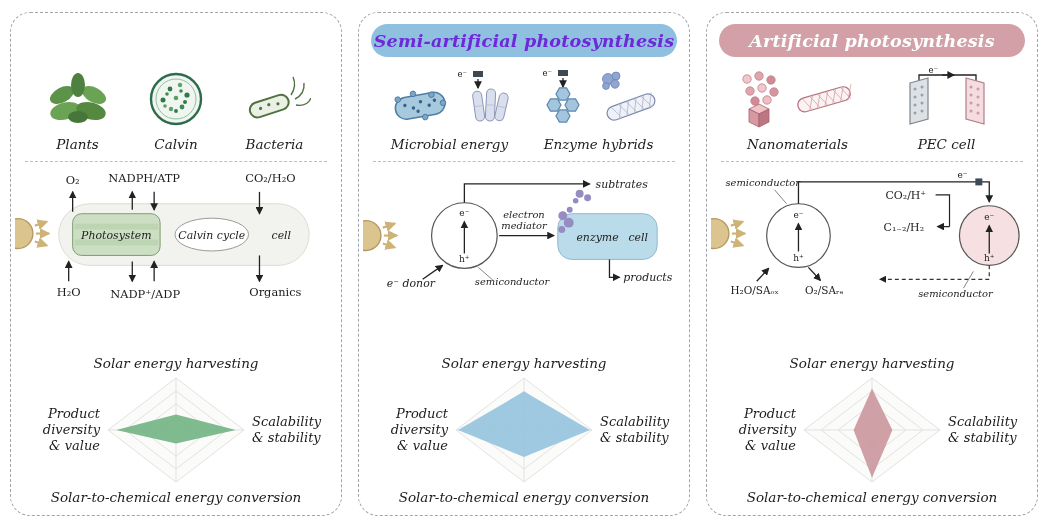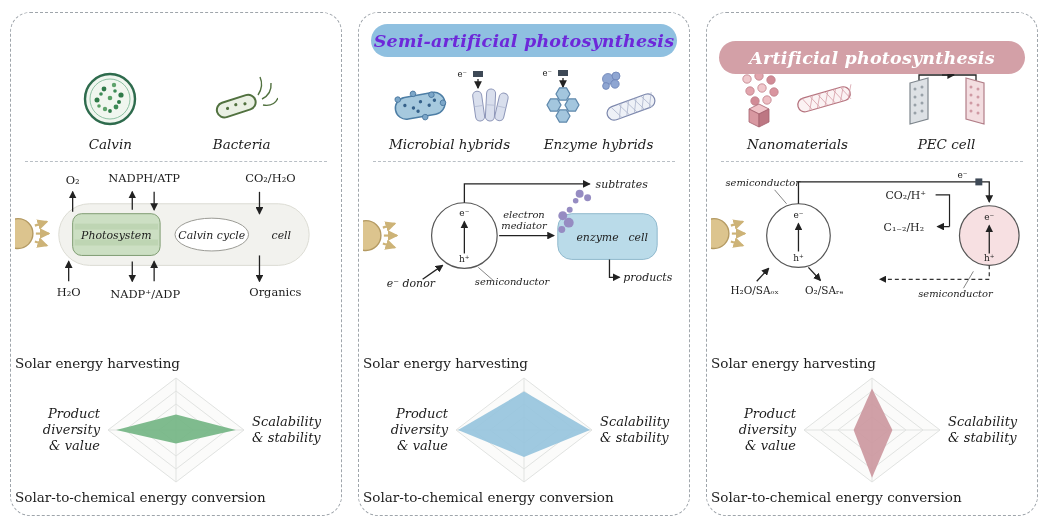--- a/index.html
+++ b/index.html
@@ -7,21 +7,21 @@
 body{width:1048px;height:526px;background:#fff;font-family:"DejaVu Serif",serif;color:#1c1c1c;overflow:hidden}
 .container{display:flex;gap:16px;padding:12px 10px 10px;width:1048px;height:526px}
 .panel{position:relative;flex:1 1 0;border:1.6px dashed #9fa5ab;border-radius:20px;padding:50px 4px 8px;display:flex;flex-direction:column}
 .pill{position:absolute;top:11px;left:3.5%;width:93%;height:33px;border-radius:17px;display:flex;align-items:center;justify-content:center;font-size:17.5px;font-weight:bold;font-style:italic;letter-spacing:.2px}
 .icons{display:flex;justify-content:space-evenly;align-items:flex-end;margin-top:4px}
 .icon-group{display:flex;flex-direction:column;align-items:center}
 .icon-label{font-style:italic;font-size:13.5px;margin-top:5px}
 .divider{border-top:1.6px dashed #b9bfc5;margin:9px 10px 2px}
 .schematic{display:block;width:100%;height:auto;margin-top:2px}
 .radar-block{margin-top:auto;padding-bottom:2px}
-.radar-top,.radar-bottom{text-align:left;font-size:13.5px}
+.radar-top,.radar-bottom{text-align:center;font-style:italic;font-size:13.5px}
 .radar-row{display:flex;align-items:center;justify-content:center;margin-top:3px;margin-bottom:3px}
 .radar-side{font-style:italic;font-size:13px;white-space:pre-line;width:82px;line-height:1.25}
 .side-left{text-align:right}
 .side-right{text-align:left}
 .radar-chart{width:152px;height:112px;flex:0 0 auto}
 .grid polygon,.grid line{fill:none;stroke:#e1e3e1;stroke-width:1}
 .grid .outer{fill:#fbfbfa}
 .radar-data{fill-opacity:.92;stroke:none}
 svg text{font-family:"DejaVu Serif",serif;fill:#1c1c1c}
 .it{font-style:italic}
@@ -46,20 +46,31 @@
   </defs>
 </svg>
 
 <div class="container">
 
   <section class="panel">
 
     <div class="icons">
       <div class="icon-group">
         <svg width="72" height="64" viewBox="0 0 72 64">
+          <ellipse cx="20" cy="28" rx="13" ry="7.5" fill="#5d9348" transform="rotate(-28 20 28)"></ellipse>
+          <ellipse cx="52" cy="28" rx="13" ry="7.5" fill="#6aa354" transform="rotate(28 52 28)"></ellipse>
+          <ellipse cx="36" cy="18" rx="7" ry="12" fill="#4e8140"></ellipse>
+          <ellipse cx="23" cy="44" rx="15" ry="8.5" fill="#6aa354" transform="rotate(-14 23 44)"></ellipse>
+          <ellipse cx="49" cy="44" rx="15" ry="8.5" fill="#55893f" transform="rotate(14 49 44)"></ellipse>
+          <ellipse cx="36" cy="50" rx="10" ry="6" fill="#47763a"></ellipse>
+        </svg>
+        <div class="icon-label">Plants</div>
+      </div>
+      <div class="icon-group">
+        <svg width="72" height="64" viewBox="0 0 72 64">
           <circle cx="36" cy="32" r="25" fill="#f0f6ef" stroke="#2e6b4d" stroke-width="2.4"></circle>
           <circle cx="36" cy="32" r="20" fill="none" stroke="#8fc2a4" stroke-width="1"></circle>
           <circle cx="30" cy="22" r="2.4" fill="#2f7a49"></circle>
             <circle cx="40" cy="18" r="2.2" fill="#5ea26b"></circle>
           <circle cx="47" cy="28" r="2.6" fill="#2f7a49"></circle>
             <circle cx="42" cy="40" r="2.4" fill="#3c8a55"></circle>
           <circle cx="31" cy="42" r="2.2" fill="#5ea26b"></circle>
             <circle cx="23" cy="33" r="2.5" fill="#2f7a49"></circle>
           <circle cx="36" cy="31" r="2.3" fill="#57a065"></circle>
             <circle cx="45" cy="35" r="2" fill="#2f7a49"></circle>
@@ -180,21 +191,21 @@
             </g>
           <g transform="rotate(3 104 38)">
               <rect x="99" y="22" width="9" height="32" rx="4.5" fill="#d9dfed" stroke="#8d96b8"></rect>
               <line x1="100" y1="38" x2="107" y2="38" stroke="#aeb6cf" stroke-width=".7"></line>
             </g>
           <g transform="rotate(13 115 40)">
               <rect x="110" y="26" width="9" height="28" rx="4.5" fill="#d9dfed" stroke="#8d96b8"></rect>
               <line x1="111" y1="40" x2="118" y2="40" stroke="#aeb6cf" stroke-width=".7"></line>
             </g>
         </svg>
-        <div class="icon-label">Microbial hybrids</div>
+        <div class="icon-label">Microbial energy</div>
       </div>
       <div class="icon-group">
         <svg width="125" height="64" viewBox="0 0 125 64">
           <rect x="22" y="3" width="10" height="6" fill="#3e4956"></rect>
           <text x="16" y="9" font-size="8.5" text-anchor="end">e⁻</text>
           <path class="arr" d="M27,11 L27,20"></path>
           <polygon points="34,27 30.5,33.1 23.5,33.1 20,27 23.5,20.9 30.5,20.9" fill="#a3c6de" stroke="#5d87ab" stroke-width="1.2"></polygon>
           <polygon points="25,38 21.5,44.1 14.5,44.1 11,38 14.5,31.9 21.5,31.9" fill="#a3c6de" stroke="#5d87ab" stroke-width="1.2"></polygon>
           <polygon points="43,38 39.5,44.1 32.5,44.1 29,38 32.5,31.9 39.5,31.9" fill="#a3c6de" stroke="#5d87ab" stroke-width="1.2"></polygon>
           <polygon points="34,49 30.5,55.1 23.5,55.1 20,49 23.5,42.9 30.5,42.9" fill="#a3c6de" stroke="#5d87ab" stroke-width="1.2"></polygon>
@@ -265,21 +276,21 @@
           <polygon class="radar-data" points="75.0,17.5 141.0,56.0 75.0,83.0 9.0,56.0" fill="#97c4dd"></polygon>
         </svg>
         <div class="radar-side side-right">Scalability
 &amp; stability</div>
       </div>
       <div class="radar-bottom">Solar-to-chemical energy conversion</div>
     </div>
   </section>
 
   <section class="panel">
-    <div class="pill" style="background: rgb(211, 160, 167); color: rgb(255, 255, 255); margin-top: 17px;">Artificial photosynthesis</div>
+    <div class="pill" style="background: rgb(211, 160, 167); color: rgb(255, 255, 255);">Artificial photosynthesis</div>
 
     <div class="icons">
       <div class="icon-group">
         <svg width="125" height="64" viewBox="0 0 125 64">
           <circle cx="12" cy="12" r="4.2" fill="#f0c8cc" stroke="#bf7f89" stroke-width=".8"></circle>
           <circle cx="24" cy="9" r="4.2" fill="#e2a5ad" stroke="#bf7f89" stroke-width=".8"></circle>
           <circle cx="36" cy="13" r="4.2" fill="#d18b96" stroke="#bf7f89" stroke-width=".8"></circle>
           <circle cx="15" cy="24" r="4.2" fill="#e2a5ad" stroke="#bf7f89" stroke-width=".8"></circle>
           <circle cx="27" cy="21" r="4.2" fill="#f0c8cc" stroke="#bf7f89" stroke-width=".8"></circle>
           <circle cx="39" cy="25" r="4.2" fill="#d9959f" stroke="#bf7f89" stroke-width=".8"></circle>

